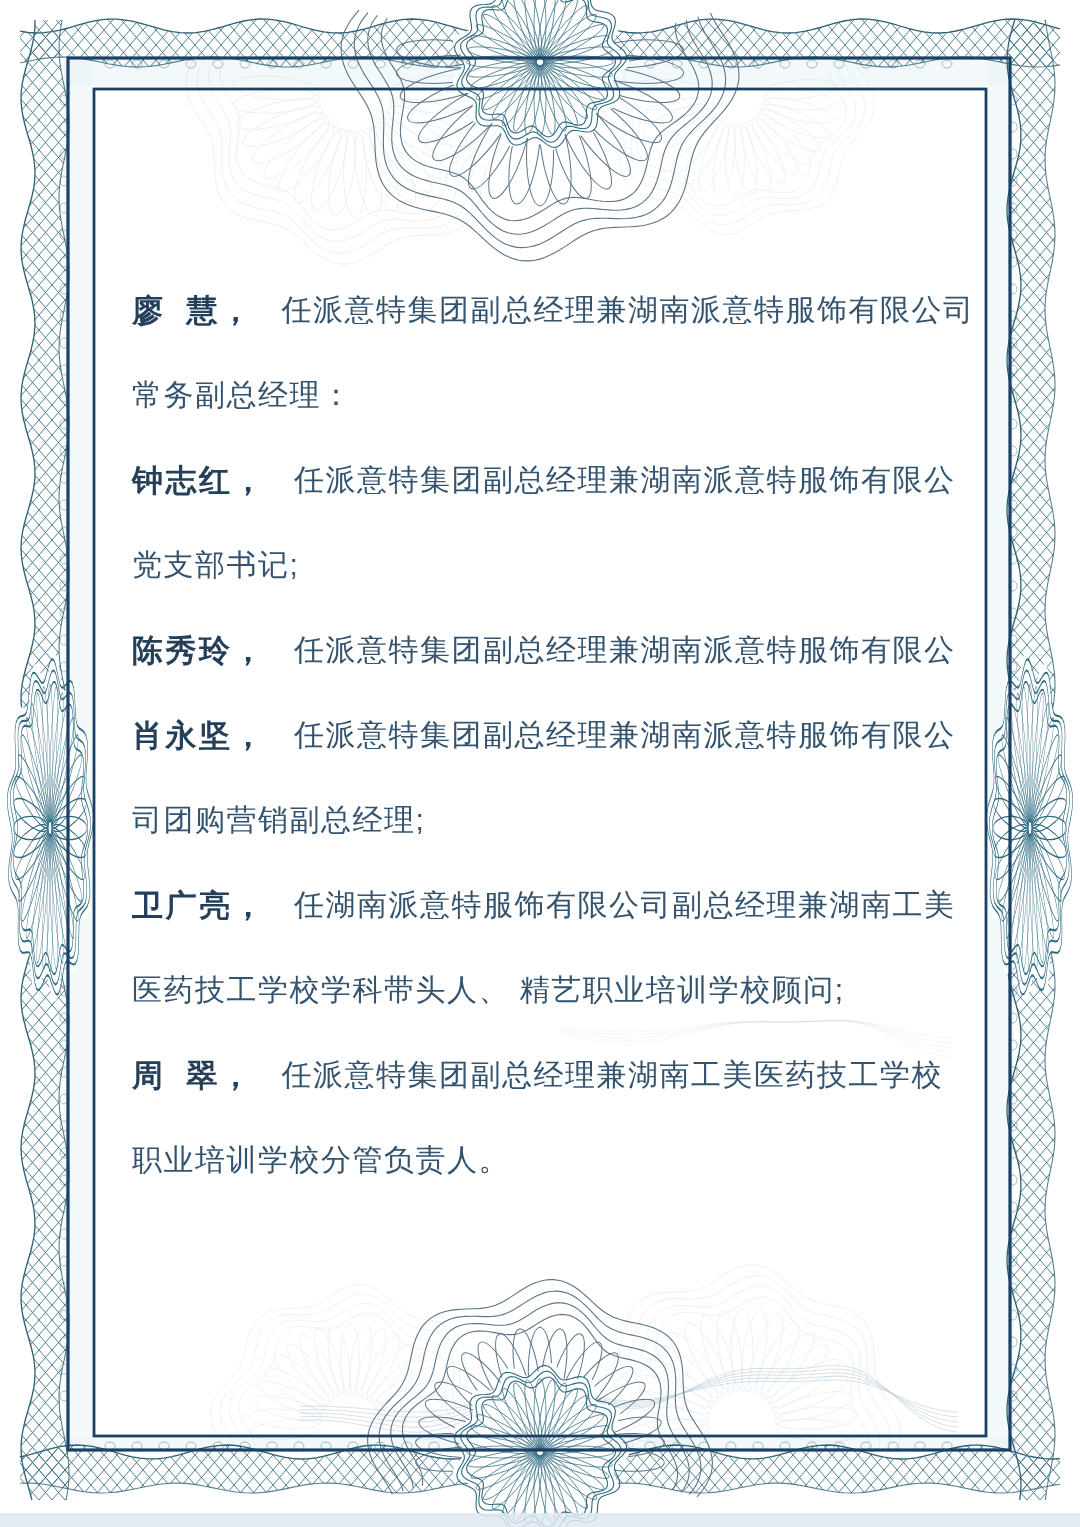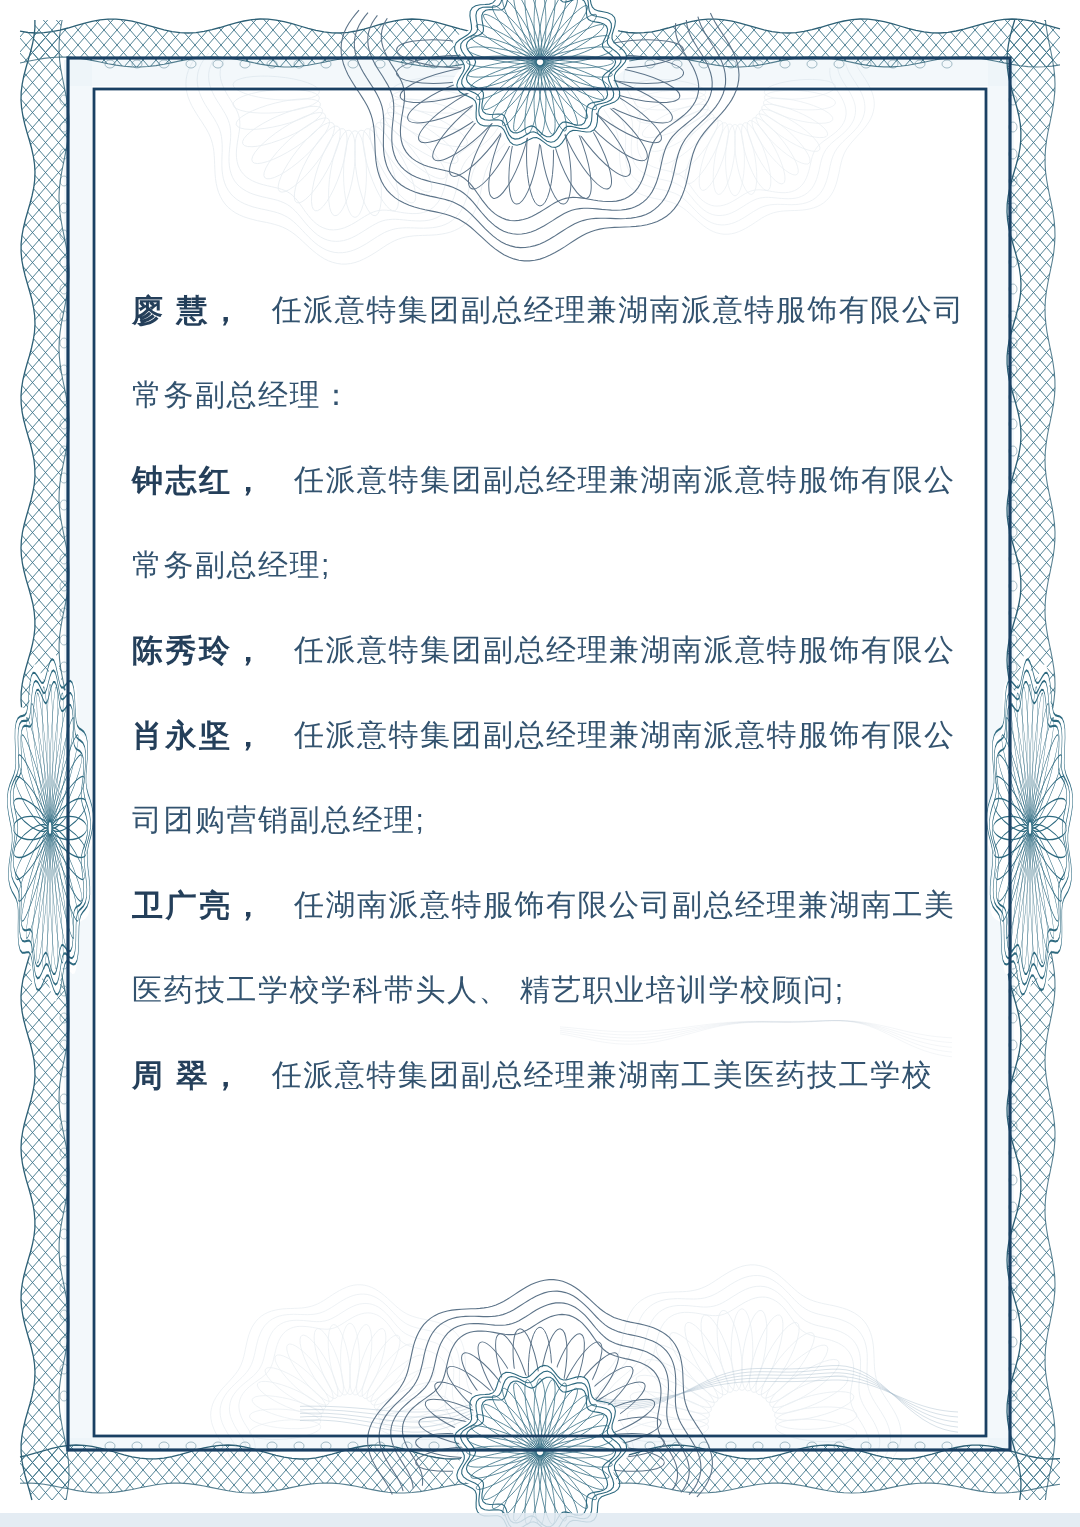--- a/index.html
+++ b/index.html
@@ -14,21 +14,21 @@
     color:var(--text-body,#33536f);
     font-size:30px;letter-spacing:1.5px;font-weight:500;
   }
   .text-line{
     height:85px;display:flex;align-items:center;white-space:nowrap;
   }
   .person-name{
     font-weight:700;font-size:31px;letter-spacing:2.5px;
     color:var(--text-name,#243f5a);
   }
-  .person-name:not(:empty){margin-right:28px;}
+  .person-name:not(:empty){margin-right:28px;font-family:Liberation Mono, monospace;}
   .line-text{font-weight:400;}
 </style>
 </head>
 <body>
 
 <div id="page" style="--text-body: #33536f; --text-name: #243f5a;">
   <svg id="border-svg" viewBox="0 0 1080 1527" xmlns="http://www.w3.org/2000/svg">
       <defs>
         <pattern id="mesh" width="13" height="15" patternUnits="userSpaceOnUse">
           <path d="M0 0 L13 15 M13 0 L0 15" stroke="#3c7488" stroke-width="1" fill="none" opacity="0.9"></path>
@@ -562,21 +562,21 @@
         <span class="line-text">任派意特集团副总经理兼湖南派意特服饰有限公司</span>
       </div>
       <div class="text-line">
         <span class="line-text">常务副总经理：</span>
       </div>
       <div class="text-line">
         <span class="person-name">钟志红，</span>
         <span class="line-text">任派意特集团副总经理兼湖南派意特服饰有限公</span>
       </div>
       <div class="text-line">
-        <span class="line-text">常务副总经理;</span>
+        <span class="line-text">党支部书记;</span>
       </div>
       <div class="text-line">
         <span class="person-name">陈秀玲，</span>
         <span class="line-text">任派意特集团副总经理兼湖南派意特服饰有限公</span>
       </div>
       <div class="text-line">
         <span class="person-name">肖永坚，</span>
         <span class="line-text">任派意特集团副总经理兼湖南派意特服饰有限公</span>
       </div>
       <div class="text-line">
@@ -585,15 +585,18 @@
       <div class="text-line">
         <span class="person-name">卫广亮，</span>
         <span class="line-text">任湖南派意特服饰有限公司副总经理兼湖南工美</span>
       </div>
       <div class="text-line">
         <span class="line-text">医药技工学校学科带头人、 精艺职业培训学校顾问;</span>
       </div>
       <div class="text-line">
         <span class="person-name">周 翠，</span>
         <span class="line-text">任派意特集团副总经理兼湖南工美医药技工学校</span>
+      </div>
+      <div class="text-line">
+        <span class="line-text">职业培训学校分管负责人。</span>
       </div>
     </div>
 </div>
 
 </body></html>

